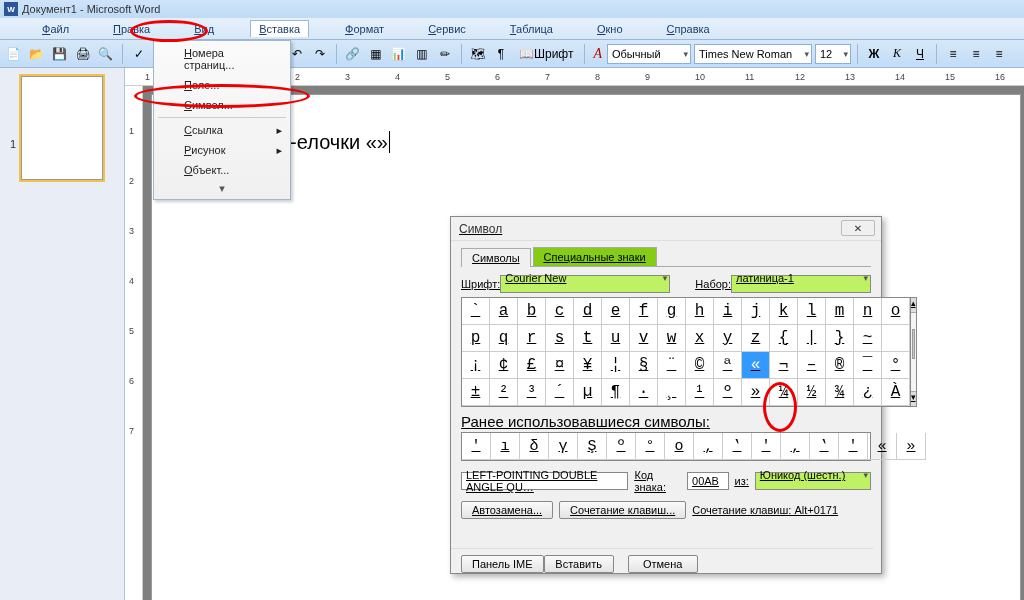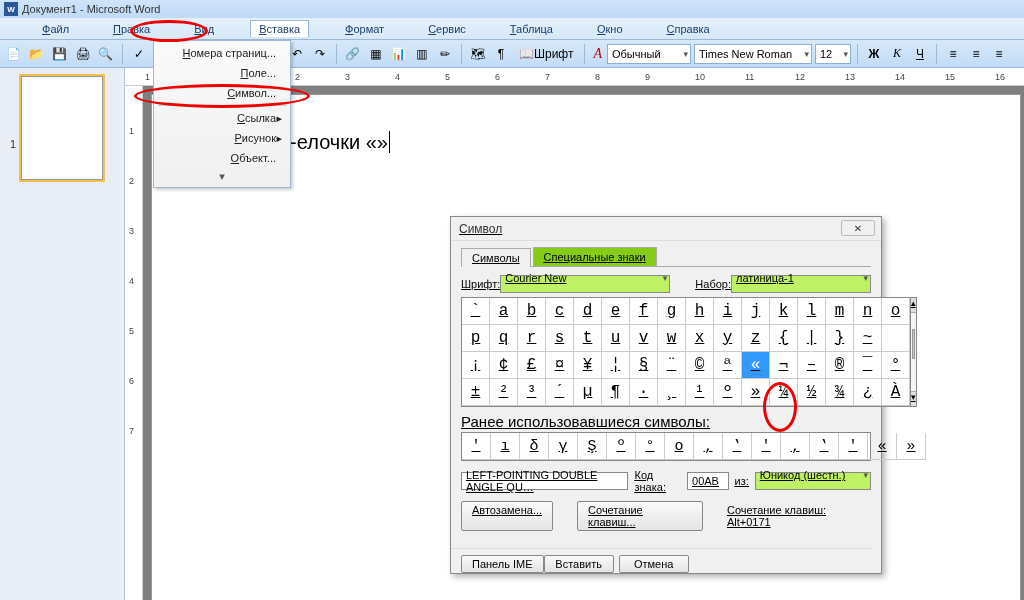--- a/index.html
+++ b/index.html
@@ -24,21 +24,21 @@
 .titalic { font-style: italic; font-family: serif; }
 
 .ruler-h { height: 18px; background: #fff; border-bottom: 1px solid #ccc; position: relative; margin-left: 125px; }
 .ruler-h .tick { position: absolute; top: 4px; font-size: 9px; color: #444; }
 
 .thumbnails { position: absolute; left: 0; top: 68px; width: 125px; bottom: 0; background: #e9eef6; border-right: 1px solid #b0c4de; padding: 8px 0; }
 .thumb-num { position: absolute; left: 10px; top: 70px; font-size: 11px; color: #333; }
 .thumb-page { width: 82px; height: 104px; background: #fff; border: 1px solid #999; margin: 0 auto; box-shadow: 0 0 0 2px #f4c04a; }
 
 .dropdown { position: absolute; left: 153px; top: 40px; width: 138px; background: linear-gradient(#fafafa,#f0f0f0); border: 1px solid #9db8d6; box-shadow: 2px 2px 3px rgba(0,0,0,0.2); z-index: 15; padding: 2px 0; }
-.dropdown .ditem { padding: 4px 14px 4px 10px; font-size: 11px; color: #222; cursor: pointer; position: relative; text-align: right; }
+.dropdown .ditem { padding: 4px 14px 4px 30px; font-size: 11px; color: #222; cursor: pointer; position: relative; }
 .dropdown .ditem.arrow::after { content: "▸"; position: absolute; right: 8px; }
 .dropdown .dsep { height: 1px; background: #ccc; margin: 2px 4px; }
 .dropdown .dchev { text-align: center; padding: 2px; color: #555; }
 
 .page-area { position: absolute; left: 125px; top: 86px; right: 0; bottom: 0; background: #7f7f7f; }
 .ruler-v { position: absolute; left: 0; top: 0; width: 18px; bottom: 0; background: #fff; border-right: 1px solid #ccc; }
 .ruler-v .tick { position: absolute; left: 4px; font-size: 9px; color: #444; }
 .page { position: absolute; left: 26px; top: 8px; width: 870px; height: 700px; background: #fff; border: 1px solid #999; }
 .doc-text { position: absolute; left: 60px; top: 36px; font-family: 'Times New Roman', serif; font-size: 20px; color: #000; }
 .doc-text .cursor { display:inline-block; width:1px; height:22px; background:#000; vertical-align: text-bottom; margin-left:1px; }
@@ -65,21 +65,21 @@
 .scrollbar-v .track { flex: 1; background: #f4f4f4; position: relative; }
 .scrollbar-v .thumb { position: absolute; left: 1px; right: 1px; top: 16px; height: 30px; background: #ccc; border: 1px solid #999; }
 
 .recent-label { font-size: 15px; margin: 6px 0 2px 0; }
 .recentgrid { display: grid; grid-template-columns: repeat(16, 29px); grid-template-rows: 27px; border: 1px solid #888; background: #fff; }
 .recentgrid .symcell { font-size: 15px; }
 
 .info-row { display: flex; align-items: center; gap: 6px; margin: 8px 0; font-size: 11px; }
 .txtbox { height: 18px; border: 1px solid #888; background: #fff; padding: 0 4px; display: flex; align-items: center; font-size: 11px; }
 
-.btn-row { display: flex; gap: 24px; margin-top: 4px; }
+.btn-row { display: flex; gap: 6px; margin-top: 4px; }
 .btn { padding: 2px 10px; border: 1px solid #888; background: linear-gradient(#fafafa,#e4e4e4); font-size: 11px; cursor: pointer; border-radius: 2px; }
 
 .dlg-footer { position: absolute; left: 0; right: 8px; bottom: 0; padding: 6px 10px 0 10px; display: flex; border-top: 1px solid #ddd; }
 </style>
 </head>
 <body>
 
 <div class="titlebar">
   <div class="titlebar-icon">W</div>
   <span>Документ1 - Microsoft Word</span>
@@ -330,18 +330,18 @@
         </div>
     </div>
     <div class="btn-row">
       <div class="btn">Автозамена...</div>
       <div class="btn">Сочетание клавиш...</div>
       <span style="align-self:center;">Сочетание клавиш: Alt+0171</span>
     </div>
   </div>
   <div class="dlg-footer">
     <div class="btn">Панель IME</div>
-    <div style="display:flex; gap:5px;">
+    <div style="display:flex; gap:14px;">
       <div class="btn" style="width:70px;text-align:center;">Вставить</div>
       <div class="btn" style="width:70px;text-align:center;">Отмена</div>
     </div>
   </div>
 </div>
 
 </body></html>

